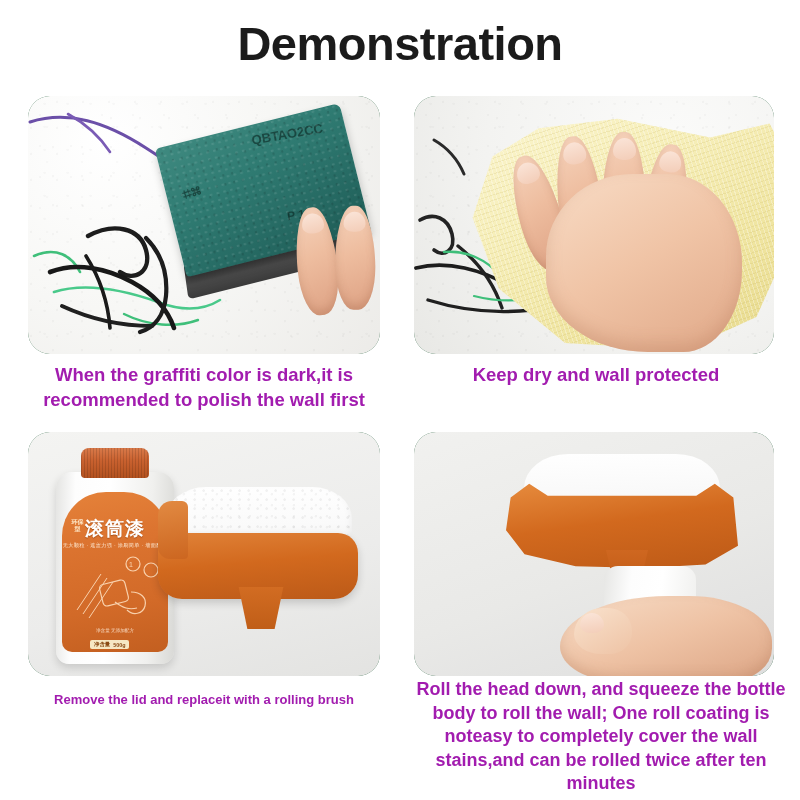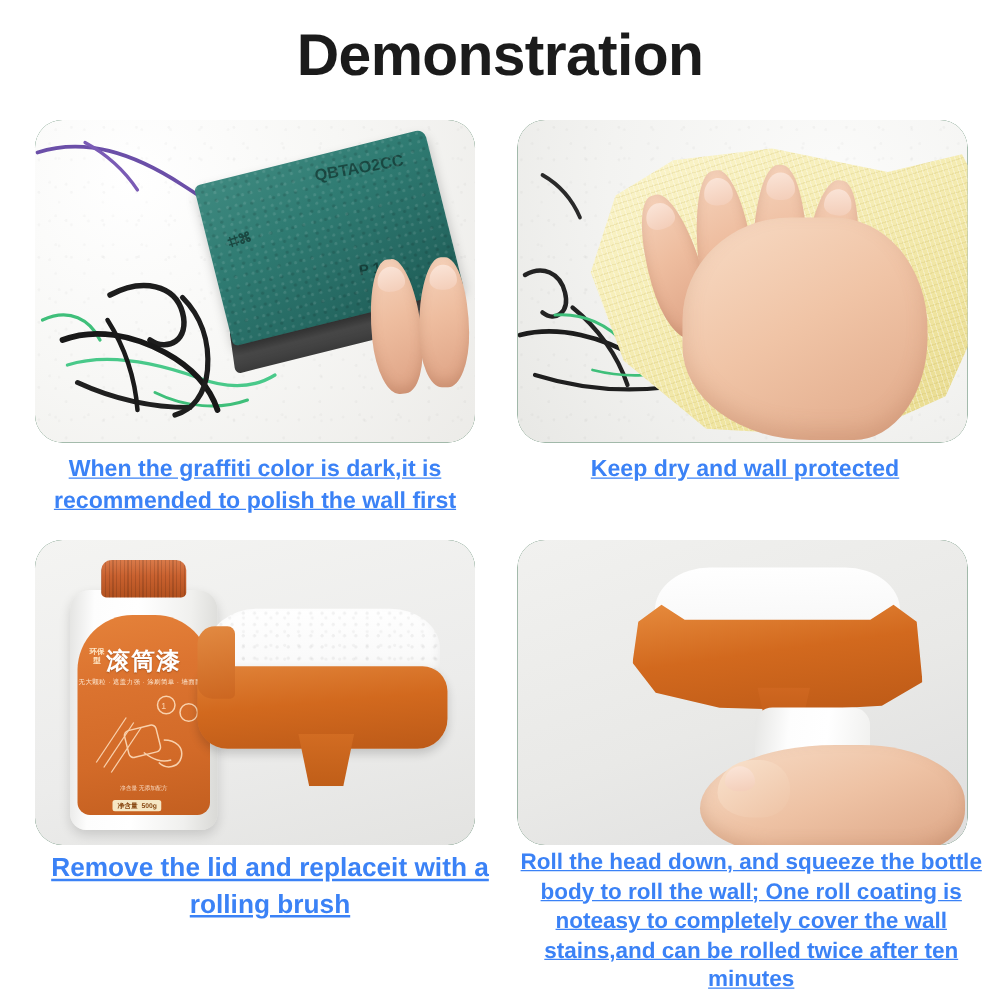--- a/index.html
+++ b/index.html
@@ -39,29 +39,28 @@
     inset: 0;
     border-radius: 22px;
     overflow: hidden;
     background: #14532d;
   }
 
   
   .caption {
     position: absolute;
     font-weight: bold;
-    color: #3b82f6;
+    color: #a21caf;
     font-size: 18.5px;
     line-height: 25px;
     font-family: "Liberation Sans", sans-serif;
-    text-decoration: underline;
   }
   #cap-1 { left: 18px;  top: 362px; width: 372px; text-align: center; }
   #cap-2 { left: 410px; top: 362px; width: 372px; text-align: center; }
-  #cap-3 { left: 30px;  top: 680px; width: 372px; text-align: center; font-size: 21px; line-height: 29px;}
+  #cap-3 { left: 18px;  top: 680px; width: 372px; text-align: center; font-size: 13px; line-height: 39px;}
   #cap-4 { left: 412px; top: 678px; width: 378px; text-align: center; font-size: 18px; line-height: 23.5px; }
 
   
   .wall {
     position: absolute; inset: 0;
     background:
       radial-gradient(circle at 22% 18%, #ffffff 0%, #f7f7f5 48%, #ecebe8 100%);
   }
   .wall-tex {
     position: absolute; inset: 0;

